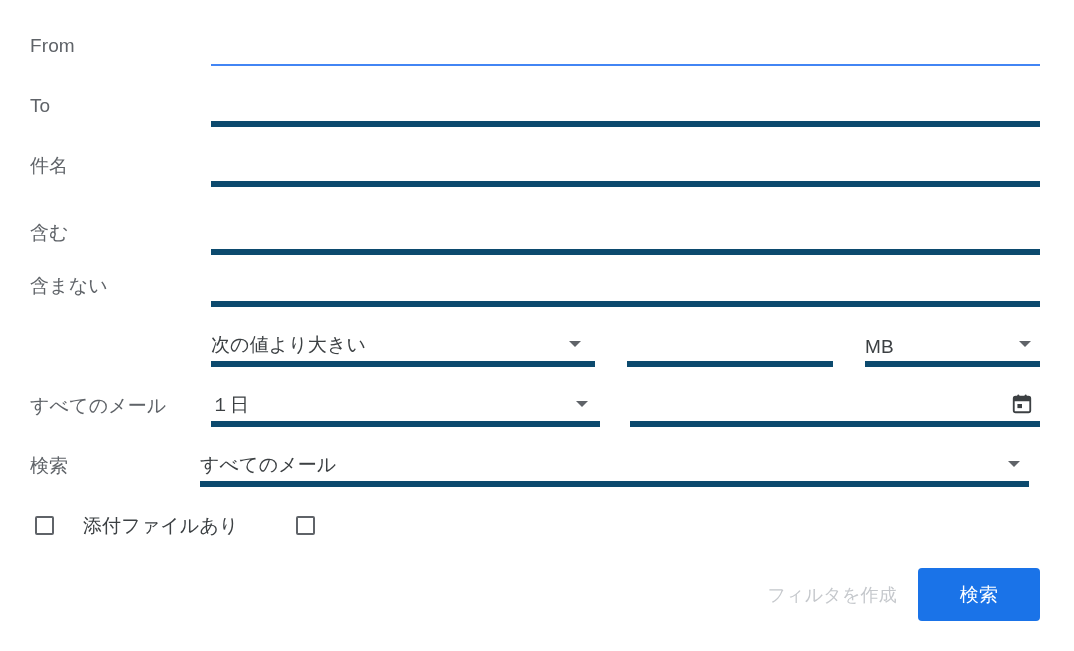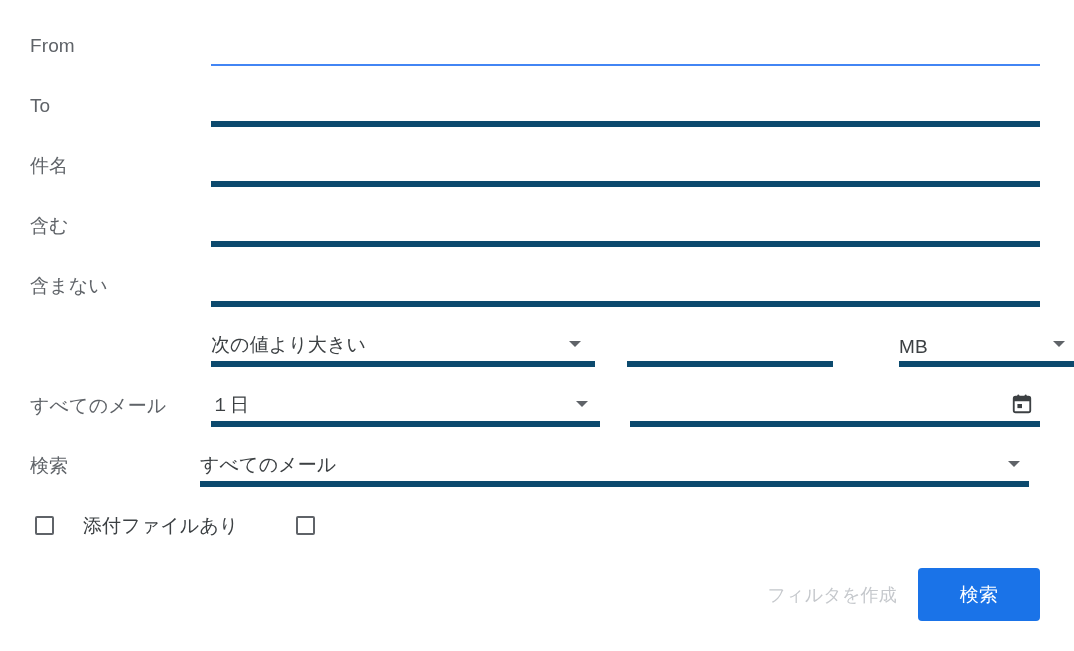--- a/index.html
+++ b/index.html
@@ -184,21 +184,21 @@
     </div>
   </div>
 
   <div class="row" style="top:76px;">
     <div class="lbl">To</div>
     <div class="field" style="left:211px; width:829px;">
       <div class="val"></div>
     </div>
   </div>
 
-  <div class="row" style="top:196px;">
+  <div class="row" style="top:204px;font-family:Liberation Mono, monospace;">
     <div class="lbl">含む</div>
     <div class="field" style="left:211px; width:829px;">
       <div class="val"></div>
     </div>
   </div>
 
   <div class="row" style="top:256px;">
     <div class="lbl">含まない</div>
     <div class="field" style="left:211px; width:829px;">
       <div class="val"></div>
@@ -209,21 +209,21 @@
 
     <div class="field" style="left:211px; width:384px;">
       <div class="val">次の値より大きい</div>
       <div class="arrow" style="right:14px;"></div>
     </div>
 
     <div class="field" style="left:627px; width:206px;">
       <div class="val"></div>
     </div>
 
-    <div class="field" style="left:865px; width:175px;margin-left:34px;">
+    <div class="field" style="left:865px; width:175px;">
       <div class="val">MB</div>
       <div class="arrow" style="right:9px;"></div>
     </div>
   </div>
 
   <div class="row" style="top:376px;">
     <div class="lbl">すべてのメール</div>
 
     <div class="field" style="left:211px; width:389px;">
       <div class="val">１日</div>

